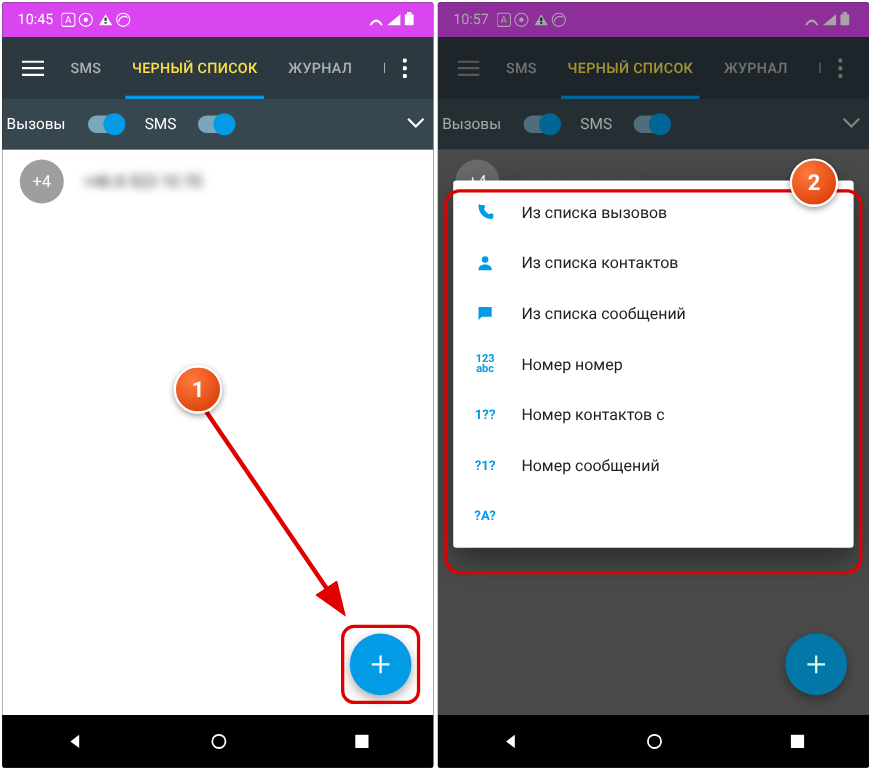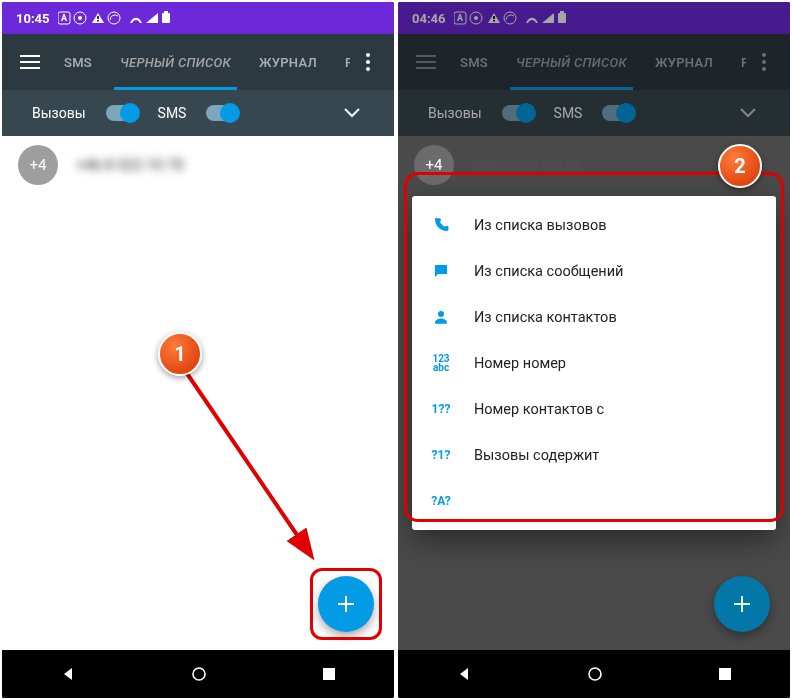--- a/index.html
+++ b/index.html
@@ -15,28 +15,28 @@
   .phone {
     width: 392px;
     height: 696px;
     background: #000;
     border-radius: 2px;
     position: relative;
     overflow: hidden;
   }
   .status-bar {
     height: 32px;
-    background: #6d28d9;
+    background: #d946ef;
     color: #fff;
     display: flex;
     align-items: center;
-    justify-content: flex-start;
+    justify-content: space-between;
     padding: 0 14px;
     font-size: 13px;
-    font-weight: 700;
+    font-weight: 400;
   }
   .status-left { display: flex; align-items: center; gap: 8px; }
   .status-right { display: flex; align-items: center; gap: 4px; }
   .status-icon { display:inline-flex; }
   .appbar {
     background: #2d3940;
     color: #fff;
     height: 56px;
     display: flex;
     align-items: center;
@@ -48,34 +48,34 @@
     padding: 0 14px;
     font-size: 13px;
     font-weight: 500;
     color: rgba(255,255,255,.6);
     display:flex;
     align-items:center;
     letter-spacing:.3px;
     white-space:nowrap;
     position:relative;
   }
-  .tab.active { color:#a3a3a3;font-style:italic; }
+  .tab.active { color:#fde047; }
   .tab.active::after {
     content:"";
     position:absolute;
     left:8px; right:8px; bottom:0;
     height:3px; background:#039be5;
   }
   .more-vert { width:36px; display:flex; align-items:center; justify-content:center; }
   .filter-bar {
     background: #37474f;
     height: 46px;
     display:flex;
     align-items:center;
-    padding: 0 30px;
+    padding: 0 4px;
     color:#fff;
     font-size:14px;
     gap: 14px;
   }
   .switch {
     width:32px; height:16px; background:#7aa7bb; border-radius:8px;
     position:relative; margin-left:6px; margin-right:6px;
   }
   .switch::after {
     content:""; position:absolute; right:-2px; top:-2px;
@@ -301,21 +301,21 @@
           <rect x="1" y="1" width="12" height="12" fill="#fff"></rect>
         </svg>
       </span>
   </div>
 </div>
 
 <div class="phone dim">
 
   <div class="status-bar">
     <div class="status-left">
-      <span>04:46</span>
+      <span>10:57</span>
       <span class="status-icon">
         <svg width="70" height="14" viewBox="0 0 70 14">
             <g fill="#fff">
           <rect x="0" y="1" width="12" height="12" rx="2" stroke="#fff" fill="none"></rect>
               <text x="6" y="10" font-size="9" text-anchor="middle" fill="#fff">A</text>
           <circle cx="22" cy="7" r="6" stroke="#fff" fill="none"></circle>
               <circle cx="22" cy="7" r="2"></circle>
           <path d="M34 12 L40 2 L46 12 Z" fill="#fff"></path>
               <rect x="39" y="5" width="2" height="3" fill="#1a2327"></rect>
               <rect x="39" y="9" width="2" height="1.5" fill="#1a2327"></rect>
@@ -374,59 +374,59 @@
   </div>
 
   <div class="content" style="background:#888">
     <div class="dim-overlay"></div>
 
     <div class="list-item" style="position:relative;z-index:2">
       <div class="avatar" style="background:#6b6b6b">+4</div>
       <div class="list-label2">+46 8 523 10 70</div>
     </div>
 
-    <div class="popup-wrap" style="top:60px">
+    <div class="popup-wrap" style="top:28px">
       <div class="popup">
         <div class="menu-row">
           <span class="menu-icon">
               <svg width="18" height="18" viewBox="0 0 24 24" fill="#039be5">
                 <path d="M6 2c-1 0-2 1-2 2 0 9 7 16 16 16 1 0 2-1 2-2v-3c0-1-1-2-2-2l-3 1c-1 0-1 0-2-1l-3-3c-1-1-1-1-1-2l1-3c0-1-1-2-2-2H6z"></path>
               </svg>
             </span>
           <span>Из списка вызовов</span>
-        </div>
-        <div class="menu-row">
-          <span class="menu-icon">
-              <svg width="18" height="18" viewBox="0 0 24 24" fill="#039be5">
-                <path d="M4 4h16v12H8l-4 4z"></path>
-              </svg>
-            </span>
-          <span>Из списка сообщений</span>
         </div>
         <div class="menu-row">
           <span class="menu-icon">
               <svg width="18" height="18" viewBox="0 0 24 24" fill="#039be5">
                 <circle cx="12" cy="8" r="4"></circle>
                 <path d="M4 20c0-4 4-6 8-6s8 2 8 6v1H4z"></path>
               </svg>
             </span>
           <span>Из списка контактов</span>
         </div>
         <div class="menu-row">
+          <span class="menu-icon">
+              <svg width="18" height="18" viewBox="0 0 24 24" fill="#039be5">
+                <path d="M4 4h16v12H8l-4 4z"></path>
+              </svg>
+            </span>
+          <span>Из списка сообщений</span>
+        </div>
+        <div class="menu-row">
           <span class="menu-icon" style="font-size:10px;line-height:9px;white-space:pre;text-align:center">123
 abc</span>
           <span>Номер номер</span>
         </div>
         <div class="menu-row">
           <span class="menu-icon">1??</span>
           <span>Номер контактов с</span>
         </div>
         <div class="menu-row">
           <span class="menu-icon">?1?</span>
-          <span>Вызовы содержит</span>
+          <span>Номер сообщений</span>
         </div>
         <div class="menu-row">
           <span class="menu-icon">?A?</span>
         </div>
       </div>
     </div>
 
     <div class="popup-highlight" style="top:36px"></div>
 
     <div class="fab" style="background:#0277a8">

